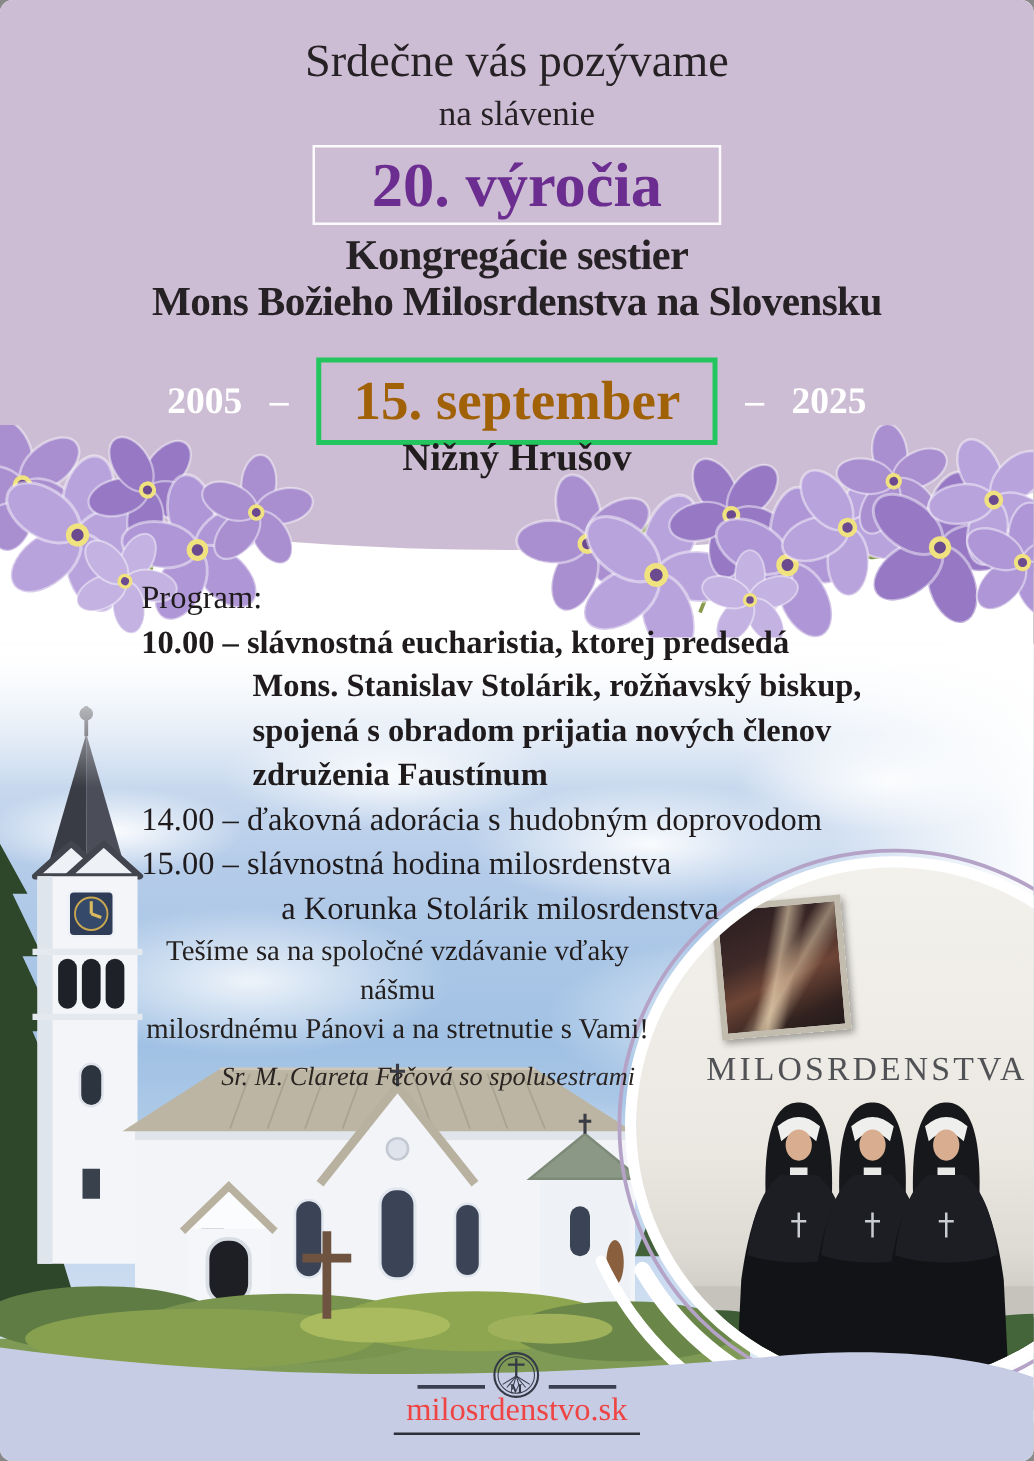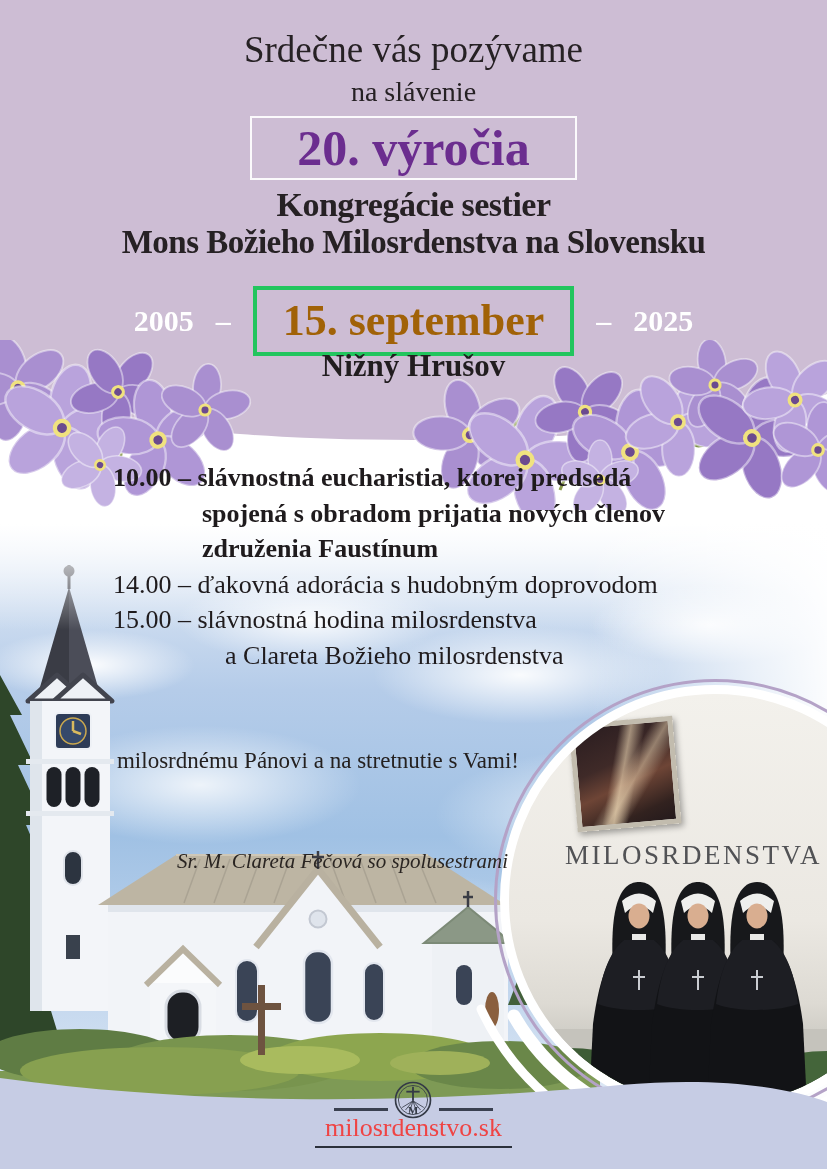--- a/index.html
+++ b/index.html
@@ -1,19 +1,20 @@
 <!DOCTYPE html>
 <html><head>
 <meta charset="utf-8">
 <style>
   html,body{margin:0;padding:0;background:#888;}
   .poster{
     position:relative; width:827px; height:1169px; margin:0 auto;
     background:#ffffff; overflow:hidden;
     font-family:"Liberation Serif","DejaVu Serif",serif;
+    border-radius:10px;
   }
   
   .header-bg{
     position:absolute; left:-40px; top:0; width:907px; height:440px;
     background:#cdbdd4; border-radius:0 0 50% 50% / 0 0 78px 78px;
     z-index:1;
   }
   .flowers{ position:absolute; left:0; top:340px; width:827px; height:170px; z-index:2; }
   .hdr{ position:absolute; left:0; width:100%; text-align:center; color:#262124; z-index:3; white-space:nowrap;}
   .invite1{ top:28px; font-size:37px; }
@@ -255,29 +256,32 @@
       <ellipse cx="440" cy="548" rx="50" ry="12" fill="#9fb15a"></ellipse>
 
       <rect x="258" y="470" width="7" height="70" fill="#6e5340"></rect>
       <rect x="242" y="488" width="39" height="7" fill="#6e5340"></rect>
     </svg>
     <div class="photo-fade-top"></div>
     <div class="photo-fade-right"></div>
   </div>
 
   <div class="program">
+    <div class="pl">Program:</div>
     <div class="pl b">10.00 – slávnostná eucharistia, ktorej predsedá</div>
+    <div class="pl b i1">Mons. Stanislav Stolárik, rožňavský biskup,</div>
     <div class="pl b i1">spojená s obradom prijatia nových členov</div>
     <div class="pl b i1">združenia Faustínum</div>
     <div class="pl">14.00 – ďakovná adorácia s hudobným doprovodom</div>
     <div class="pl">15.00 – slávnostná hodina milosrdenstva</div>
-    <div class="pl i2">a Clareta Božieho milosrdenstva</div>
+    <div class="pl i2">a Korunka Stolárik milosrdenstva</div>
   </div>
 
   <div class="closing">
+    <div>Tešíme sa na spoločné vzdávanie vďaky nášmu</div>
     <div>milosrdnému Pánovi a na stretnutie s Vami!</div>
   </div>
   <div class="signature">Sr. M. Clareta Fečová so spolusestrami</div>
 
   <div class="outer-ring"></div>
   <div class="nuns-circle">
     <div class="painting"></div>
     <div class="building-sign">MILOSRDENSTVA</div>
     <svg class="nuns-svg" width="412" height="412" viewBox="0 0 412 412">
 

